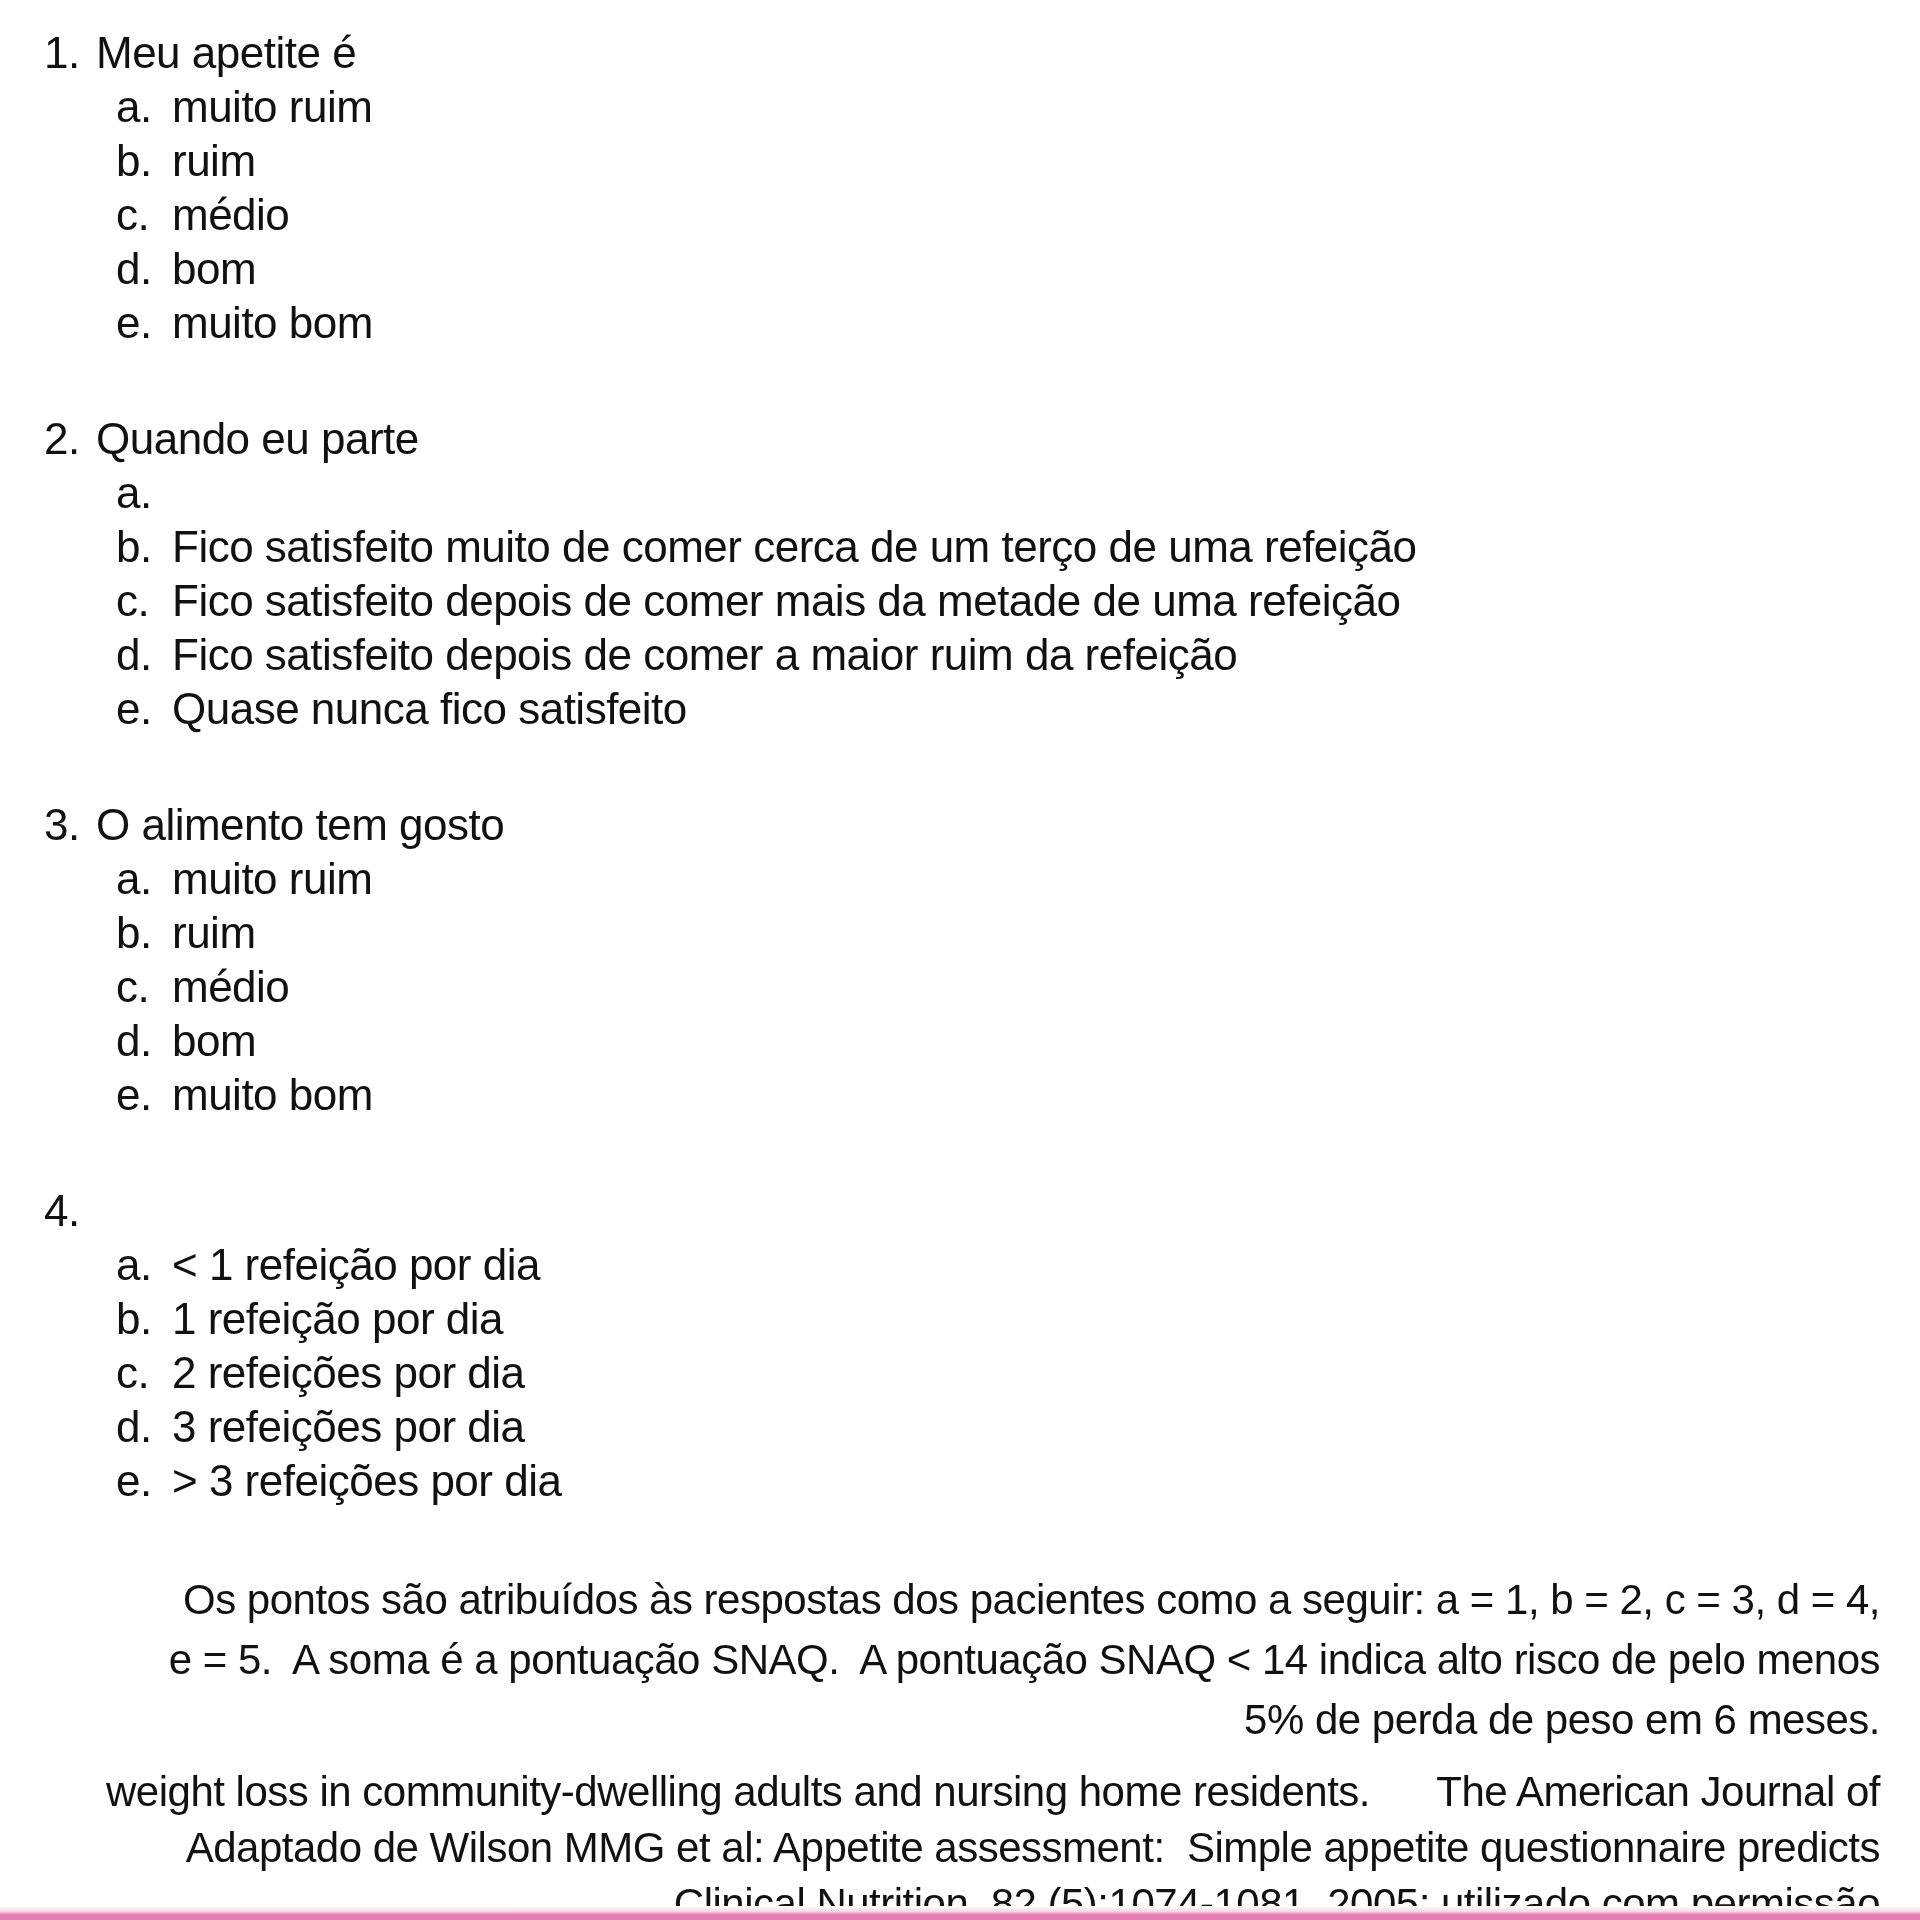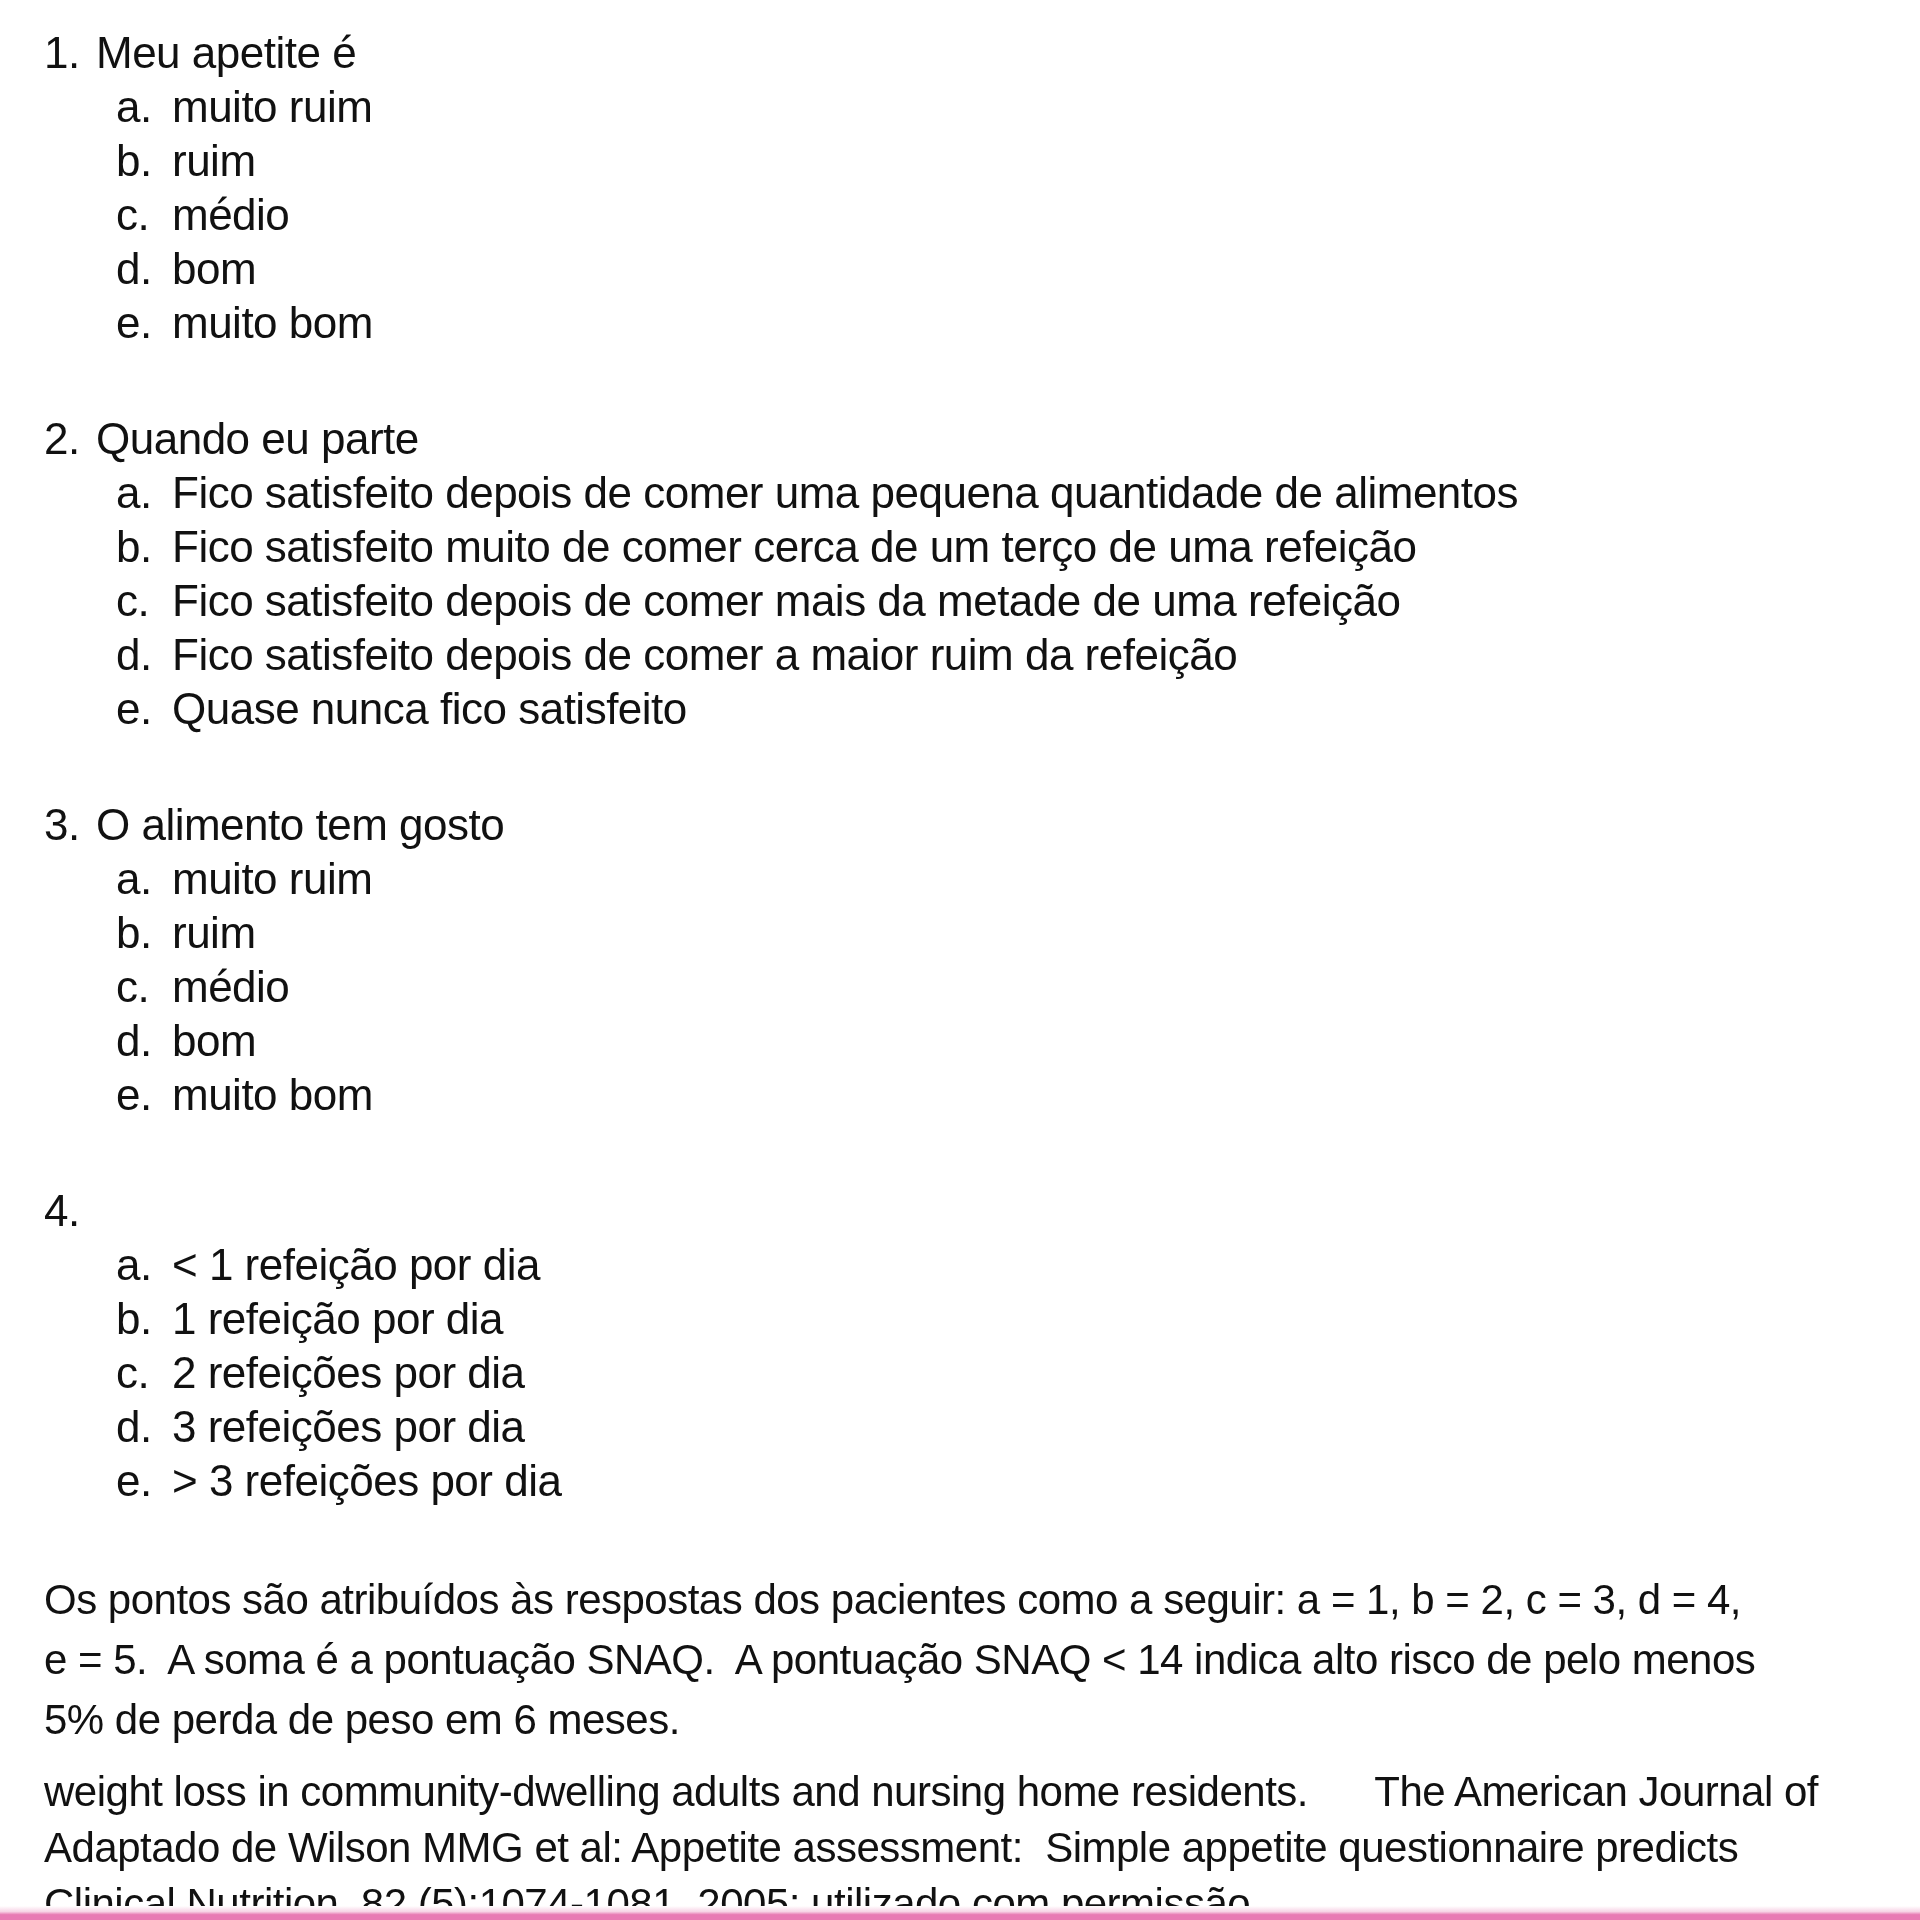--- a/index.html
+++ b/index.html
@@ -38,21 +38,21 @@
     display: flex;
     font-size: 44px;
     line-height: 54px;
     letter-spacing: -0.5px;
   }
   .opt-letter {
     flex: none;
     width: 56px;
   }
   .centered-para {
-    text-align: left;
+    text-align: right;
     font-size: 42px;
     letter-spacing: -0.5px;
   }
   .scoring {
     margin-top: 22px;
     line-height: 60px;
   }
   .attribution {
     margin-top: 14px;
     line-height: 56px;
@@ -103,21 +103,20 @@
   </div>
 
   <div class="question">
     <div class="q-header">
       <span class="q-num">2.</span>
       <span>Quando eu parte</span>
     </div>
     <div class="options">
       <div class="option">
         <span class="opt-letter">a.</span>
-        <span>Fico satisfeito depois de comer uma pequena quantidade de alimentos</span>
       </div>
       <div class="option">
         <span class="opt-letter">b.</span>
         <span>Fico satisfeito muito de comer cerca de um terço de uma refeição</span>
       </div>
       <div class="option">
         <span class="opt-letter">c.</span>
         <span>Fico satisfeito depois de comer mais da metade de uma refeição</span>
       </div>
       <div class="option">

